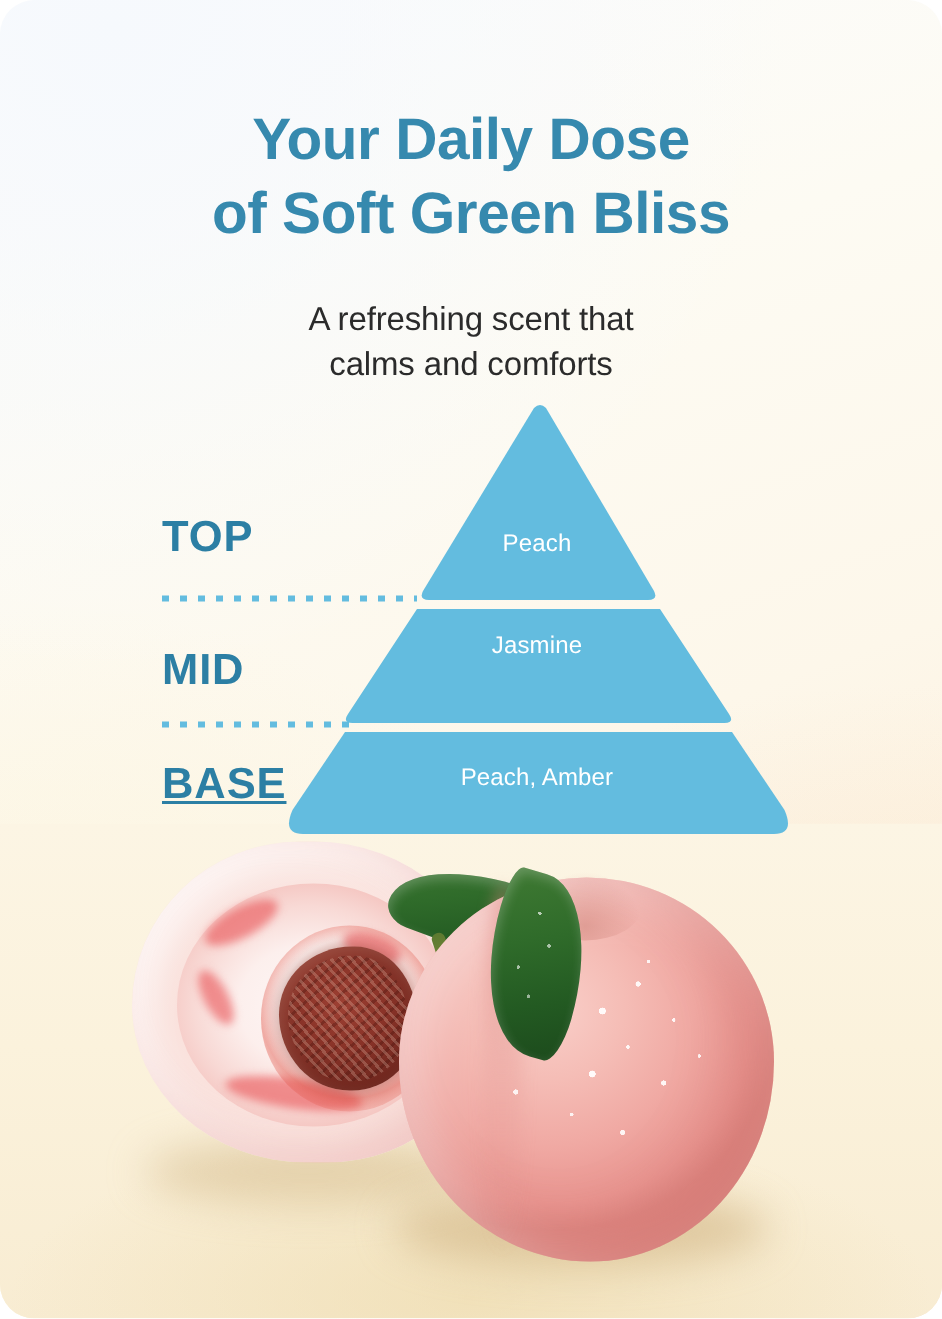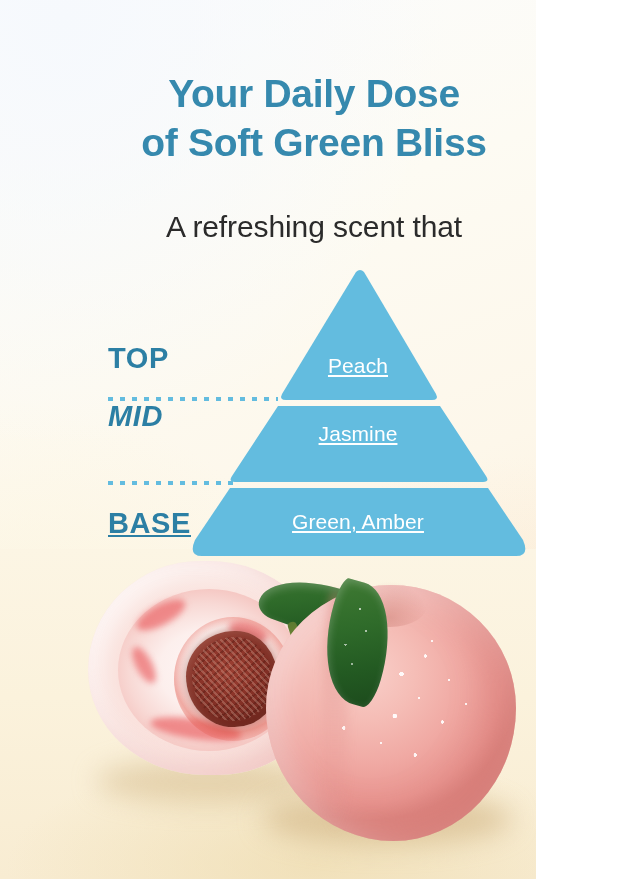--- a/index.html
+++ b/index.html
@@ -7,28 +7,29 @@
     margin: 0;
     padding: 0;
     background: #ffffff;
   }
   body {
     font-family: "Liberation Sans", sans-serif;
   }
 
   #infographic {
     position: relative;
-    width: 536px;
+    width: 628px;
     height: 879px;
     overflow: hidden;
     background:
       radial-gradient(ellipse 130% 90% at 12% 2%,  rgba(246,249,253,1) 0%, rgba(246,249,253,0) 55%),
       radial-gradient(ellipse 120% 80% at 95% 100%, rgba(250,228,201,1) 0%, rgba(250,228,201,0) 60%),
       radial-gradient(ellipse 120% 90% at 5% 100%,  rgba(251,243,214,1) 0%, rgba(251,243,214,0) 60%),
       linear-gradient(160deg, #fbfcfe 0%, #fdfbf3 30%, #fdf7ea 58%, #fcf0dd 80%, #fbeada 100%);
+    border-radius: 23px;
   }
 
   
   .headline {
     position: absolute;
     left: 0;
     top: 44px;
     width: 628px;
     text-align: center;
     color: #3689ae;
@@ -39,21 +40,21 @@
   }
   .headline .ln { display: block; }
 
   .subhead {
     position: absolute;
     left: 0;
     top: 176px;
     width: 628px;
     text-align: center;
     color: #2b2b2b;
-    font-size: 30px;
+    font-size: 22px;
     font-weight: normal;
     line-height: 1.38;
     letter-spacing: -0.1px;
   }
   .subhead .ln { display: block; }
 
   
   #pyramid-wrap {
     position: absolute;
     left: 186px;
@@ -67,41 +68,40 @@
     top: 0;
     width: 344px;
     height: 292px;
     display: block;
   }
   .band-text {
     position: absolute;
     width: 344px;
     text-align: center;
     color: #ffffff;
-    font-size: 21px;
+    font-size: 16px;
     line-height: 1.32;
     letter-spacing: 0.1px;
     pointer-events: none;
-    text-decoration: underline;
   }
   #band-text-top  { top: 84px;  }
   #band-text-mid  { top: 152px; }
   #band-text-base { top: 240px; }
 
   
   .tier-label {
     position: absolute;
     left: 108px;
     color: #2c7fa4;
     font-size: 29px;
     font-weight: bold;
     letter-spacing: 0.6px;
   }
   #tier-label-top  { top: 342px; }
-  #tier-label-mid  { top: 400px; font-style: italic; }
+  #tier-label-mid  { top: 431px; }
   #tier-label-base { top: 507px; text-decoration: underline; }
 
   .dotline {
     position: absolute;
     left: 108px;
     height: 4px;
     background-image: linear-gradient(to right, #63bcdf 0, #63bcdf 5px, rgba(0,0,0,0) 5px, rgba(0,0,0,0) 12px);
     background-size: 12px 4px;
     background-repeat: repeat-x;
   }
@@ -318,20 +318,21 @@
     <div class="leaf" id="leaf-whole"></div>
   </div>
 
   <h1 class="headline">
     <span class="ln">Your Daily Dose</span>
     <span class="ln">of Soft Green Bliss</span>
   </h1>
 
   <p class="subhead">
     <span class="ln">A refreshing scent that</span>
+    <span class="ln">calms and comforts</span>
   </p>
 
   <div class="tier-label" id="tier-label-top">TOP</div>
   <div class="tier-label" id="tier-label-mid">MID</div>
   <div class="tier-label" id="tier-label-base">BASE</div>
 
   <div class="dotline" id="dotline-1"></div>
   <div class="dotline" id="dotline-2"></div>
 
   <div id="pyramid-wrap">
@@ -341,16 +342,16 @@
 
       <path d="M 92 138 L 254 138 L 300 208 Q 304 214 297 214 L 49 214 Q 42 214 46 208 Z" fill="#63bcdf"></path>
 
       <path d="M 44 220 L 302 220 L 337 272 Q 344 288 330 288 L 16 288 Q 2 288 9 272 Z" fill="#63bcdf"></path>
     </svg>
 
     <div class="band-text" id="band-text-top">Peach</div>
     <div class="band-text" id="band-text-mid">
       <span style="display:block">Jasmine</span>
     </div>
-    <div class="band-text" id="band-text-base">Green, Amber</div>
+    <div class="band-text" id="band-text-base">Peach, Amber</div>
   </div>
 
 </div>
 
 </body></html>

